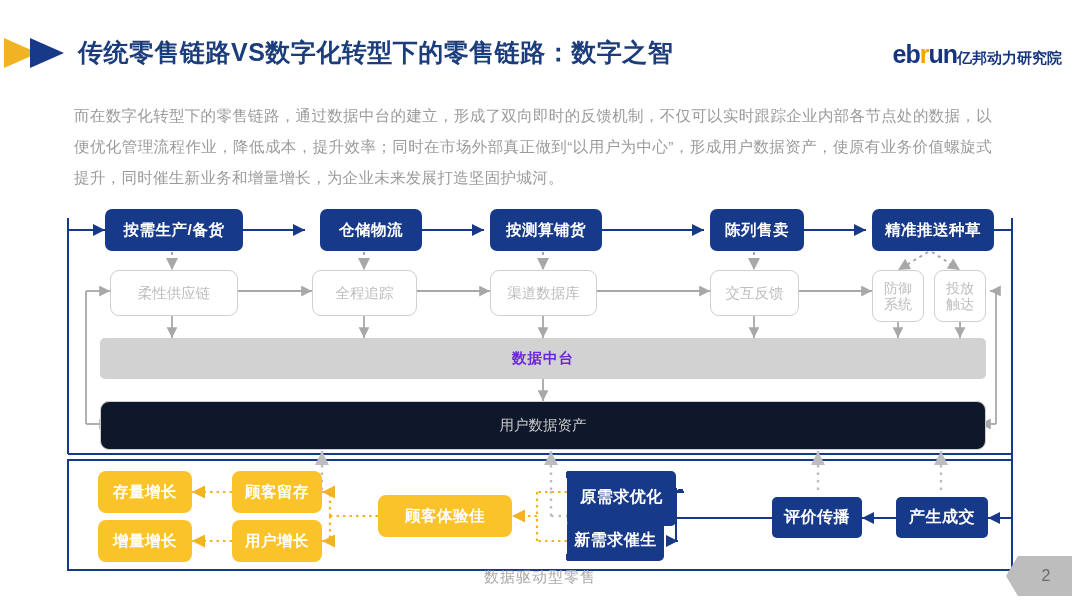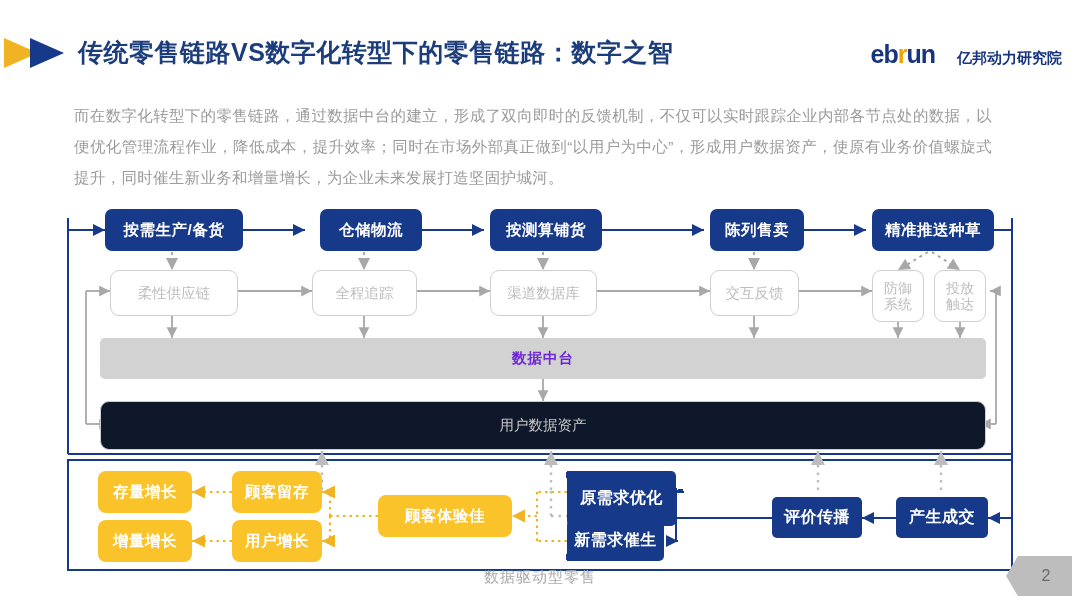--- a/index.html
+++ b/index.html
@@ -14,21 +14,21 @@
   
   #header { position:absolute; left:0; top:0; width:1080px; height:88px; }
   #logo-mark { position:absolute; left:4px; top:36px; width:72px; height:34px; }
   #page-title {
     position:absolute; left:78px; top:36px;
     font-size:25px; font-weight:bold; color:#1c3d7c;
     letter-spacing:0.5px; white-space:nowrap;
   }
   #brand-logo {
     position:absolute; right:18px; top:40px;
-    display:flex; align-items:baseline; gap:22px; white-space:nowrap;
+    display:flex; align-items:baseline; gap:0; white-space:nowrap;
   }
   #brand-en { font-size:25px; font-weight:bold; color:#17357e; letter-spacing:-1px; }
   #brand-en .accent { color:#f0a500; }
   #brand-cn { font-size:15px; font-weight:bold; color:#17357e; letter-spacing:0px; }
 
   
   #intro {
     position:absolute; left:74px; top:100px; width:918px;
     font-size:15.5px; color:#9b9b9b; line-height:31px;
     text-align:justify; letter-spacing:0.3px;
@@ -245,21 +245,21 @@
   <div class="node n-band" style="left:100px; top:142px; width:886px; height:41px;">数据中台</div>
 
   <div class="node n-hollow" style="left:100px; top:205px; width:886px; height:49px;">用户数据资产</div>
 
   <div class="node n-yellow" style="left:98px; top:275px; width:94px; height:42px;">存量增长</div>
   <div class="node n-yellow" style="left:98px; top:324px; width:94px; height:42px;">增量增长</div>
   <div class="node n-yellow" style="left:232px; top:275px; width:90px; height:42px;">顾客留存</div>
   <div class="node n-yellow" style="left:232px; top:324px; width:90px; height:42px;">用户增长</div>
   <div class="node n-yellow" style="left:378px; top:299px; width:134px; height:42px;">顾客体验佳</div>
 
-  <div class="node n-blue-b" style="left:567px; top:275px; width:109px; height:55px;">原需求优化</div>
+  <div class="node n-blue-b" style="left:567px; top:275px; width:109px; height:55px;font-family:Liberation Mono, monospace;">原需求优化</div>
   <div class="node n-blue-b" style="left:567px; top:324px; width:97px; height:41px;">新需求催生</div>
 
   <div class="node n-blue-b" style="left:772px; top:301px; width:90px; height:41px;">评价传播</div>
   <div class="node n-blue-b" style="left:896px; top:301px; width:92px; height:41px;">产生成交</div>
 
   <div id="caption">数据驱动型零售</div>
 </div>
 
 <div id="page-badge">2</div>
 

